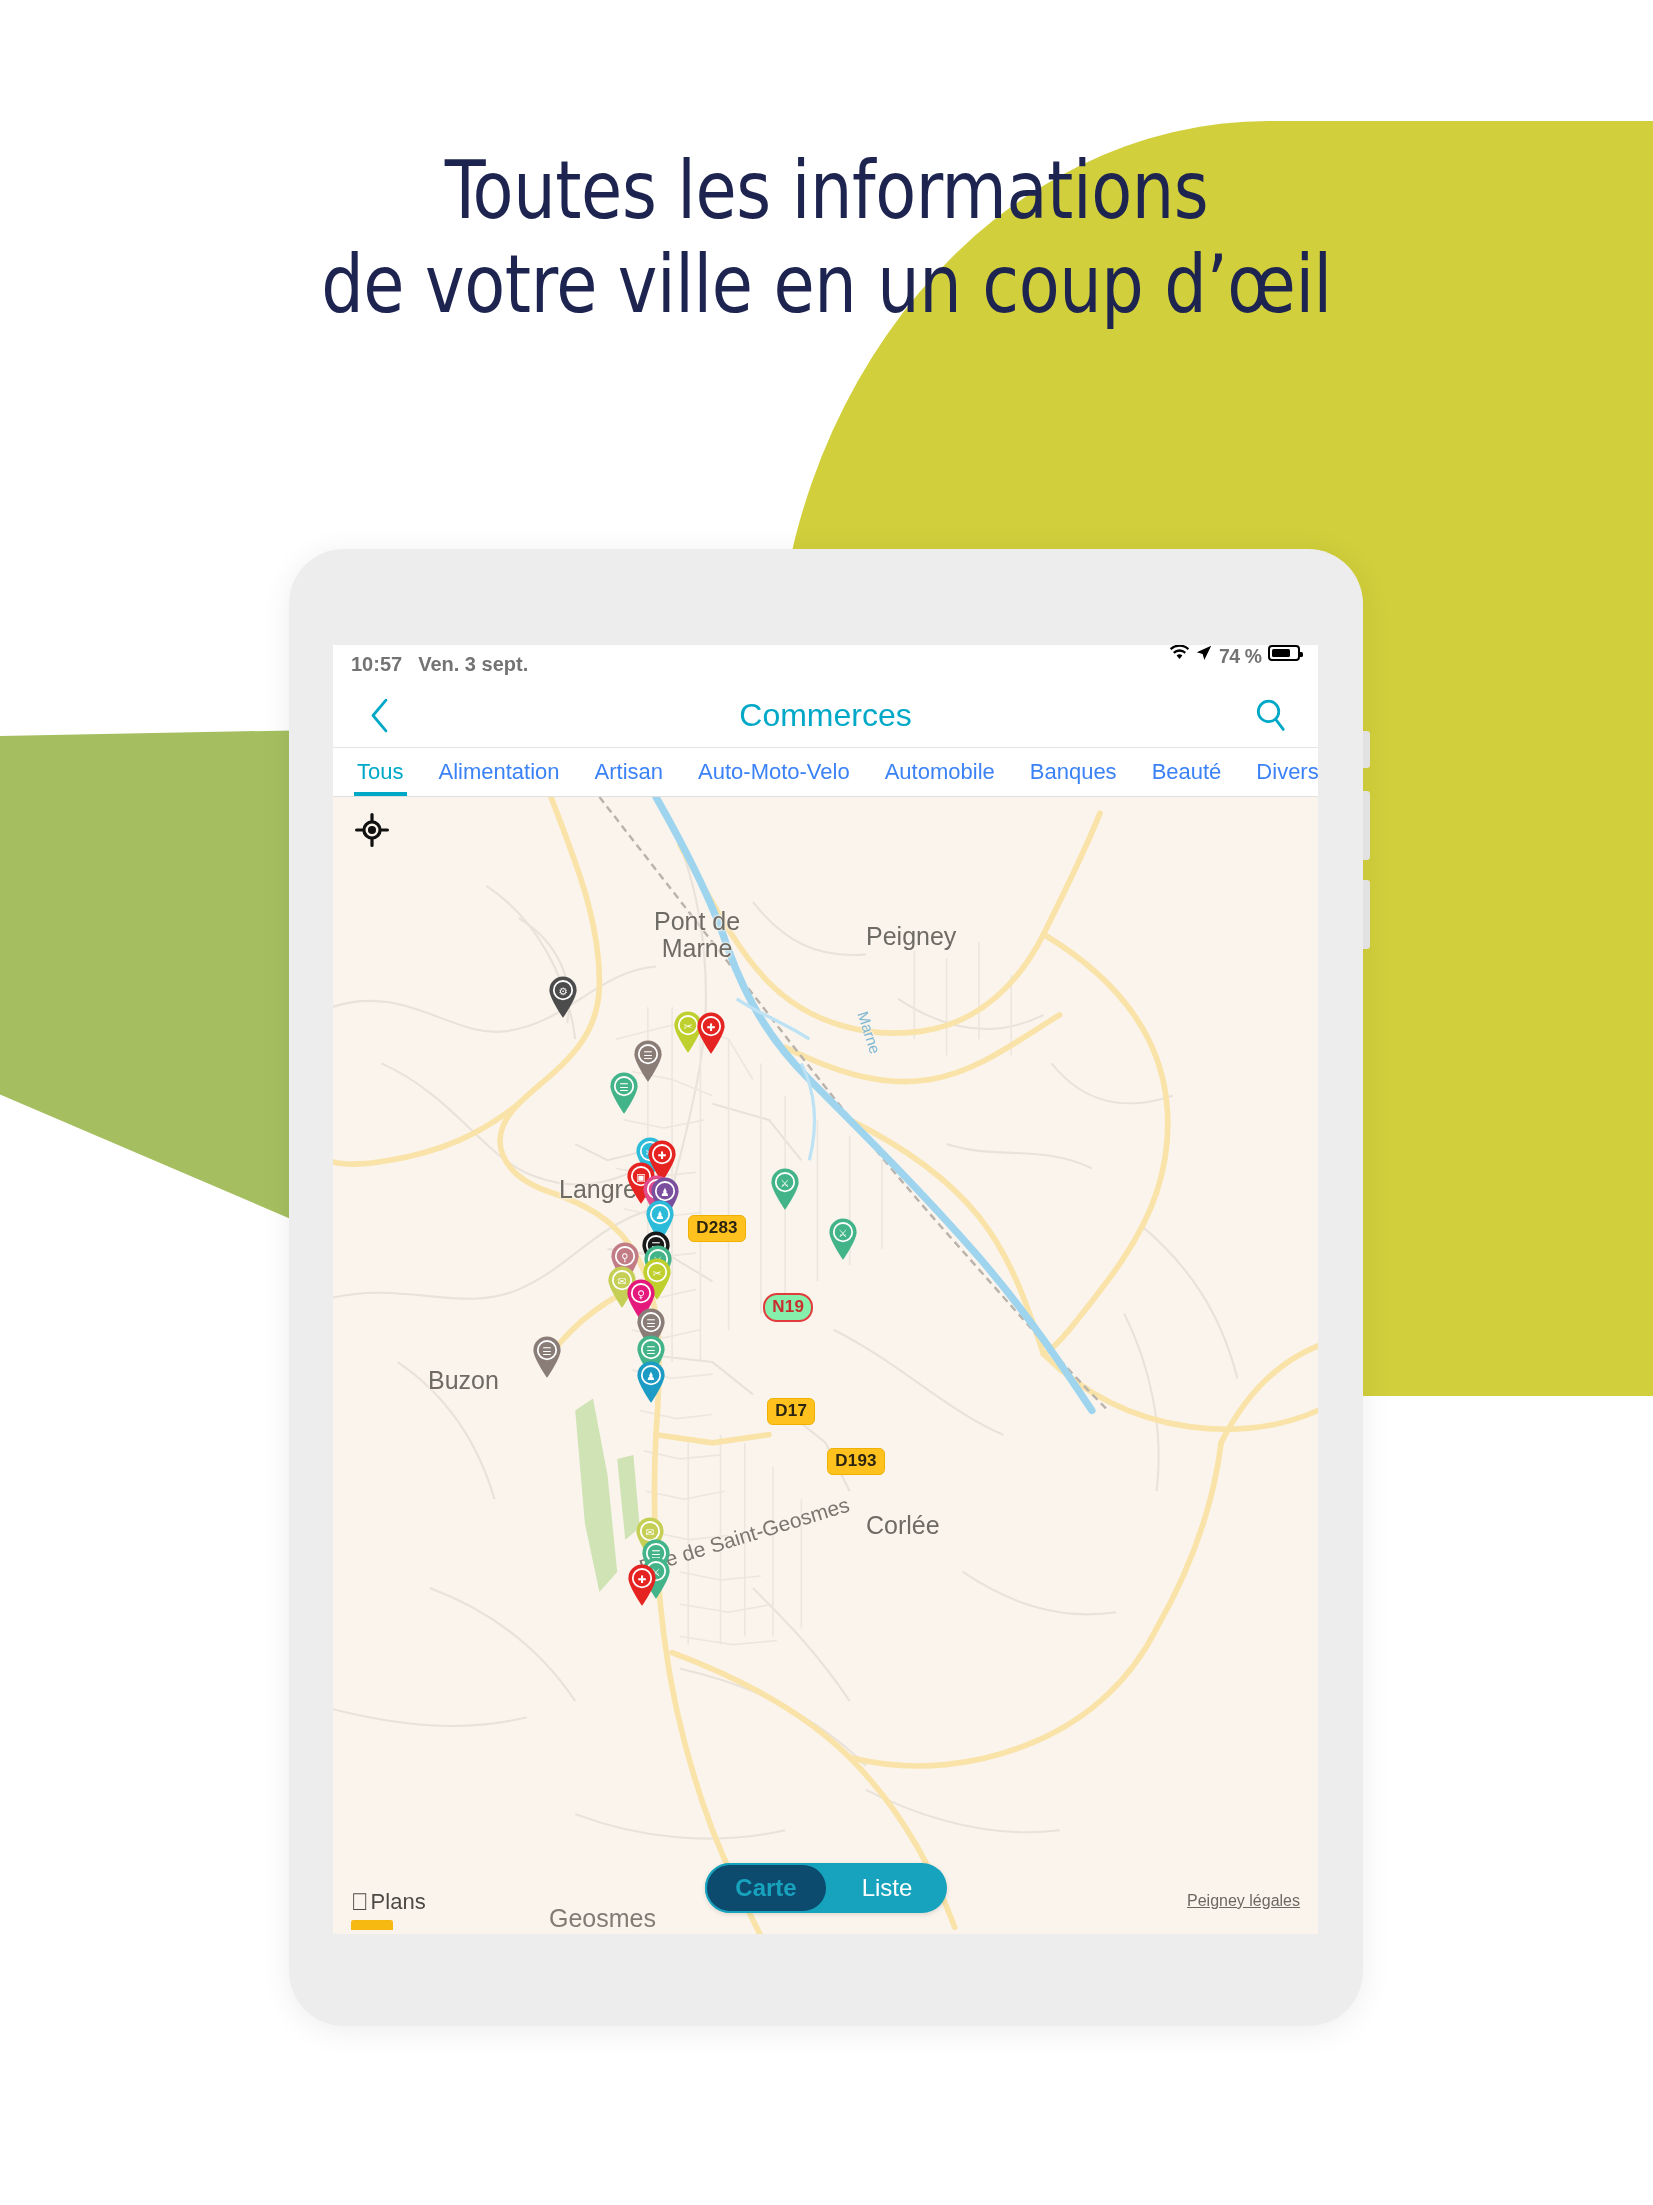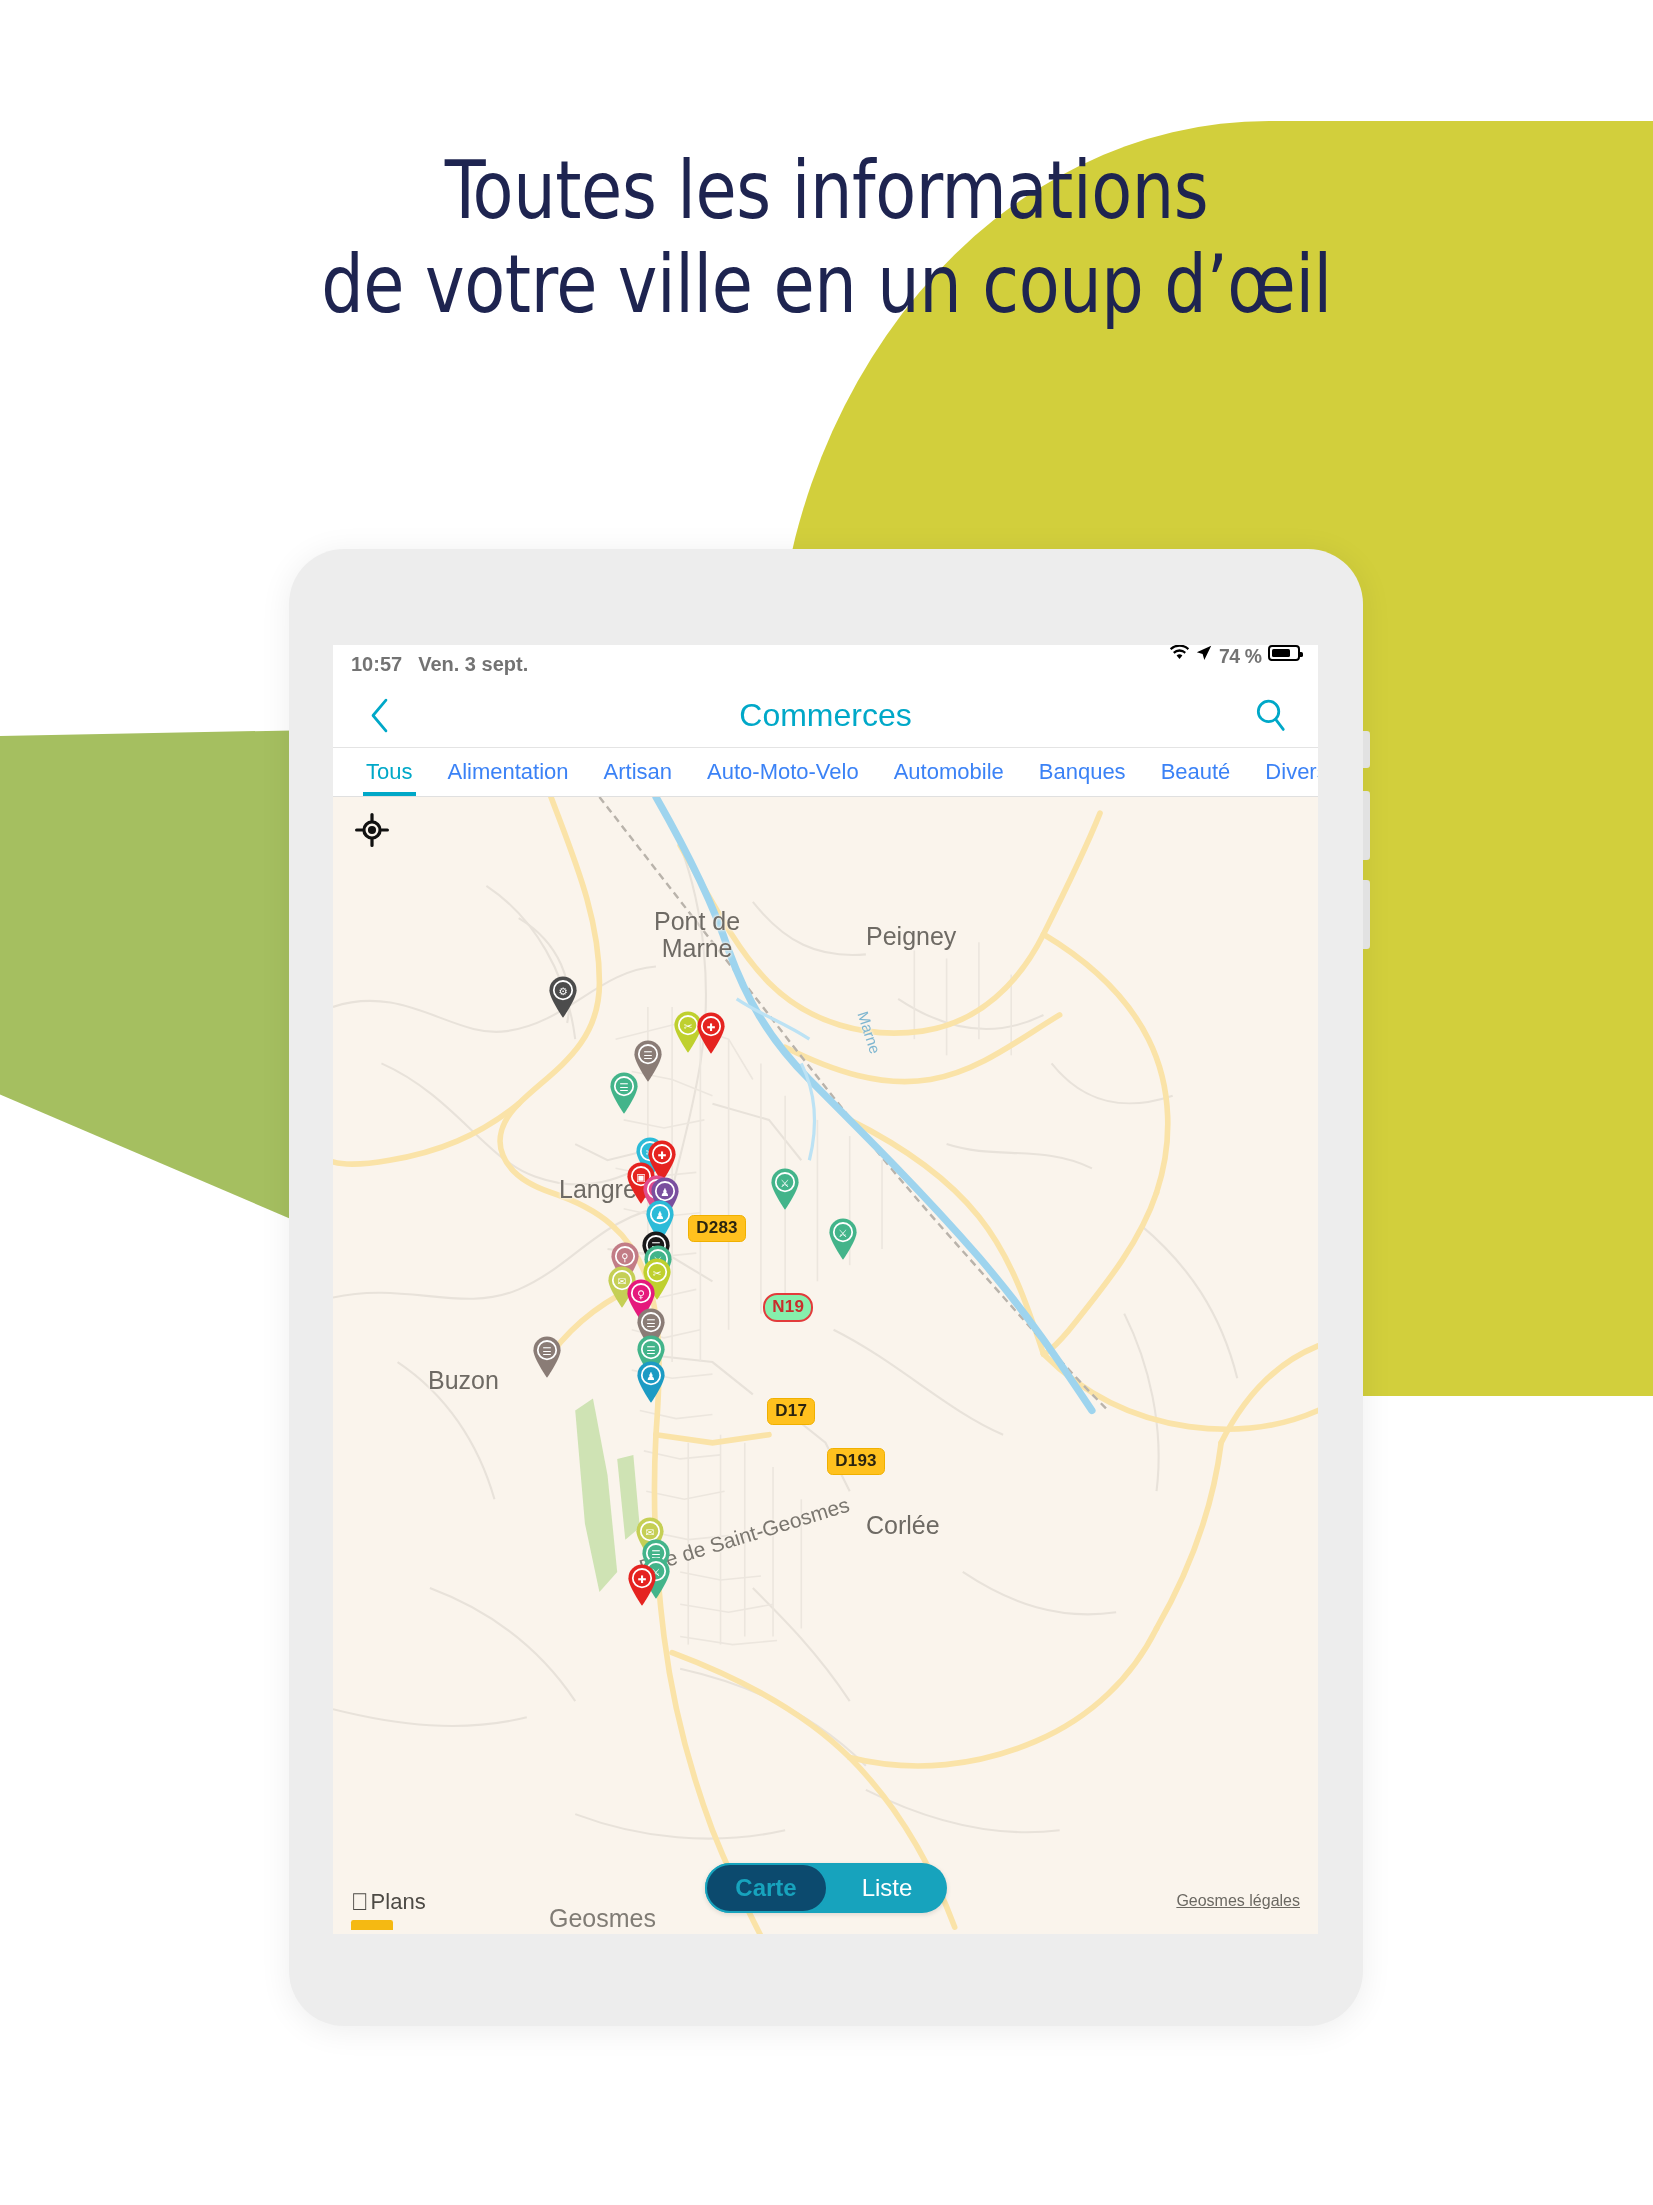--- a/index.html
+++ b/index.html
@@ -112,21 +112,21 @@
     width:100%;text-align:center;color:#00A8C8;font-size:32px;
   }
   .nav-search{
     position:absolute;right:27.4px;top:50%;transform:translateY(-50%);
     width:39px;height:39px;display:flex;align-items:center;justify-content:center;cursor:pointer;
   }
 
   
   .tabs{
     height:48px;background:#fff;display:flex;align-items:center;
-    padding-left:33px;
+    padding-left:24px;
     position:relative;
     overflow:hidden;
     border-bottom:0.8px solid #E0E0E0;
   }
   .tab{
     font-size:22px;color:#3b82f6;
     white-space:nowrap;
     margin-right:35px;
     cursor:pointer;
     position:relative;
@@ -593,19 +593,19 @@
           <span class="seg on">Carte</span>
           <span class="seg">Liste</span>
         </div>
 
         <div class="plans">
           <span class="apple"></span>
           <span>Plans</span>
         </div>
         <div class="plans-bar"></div>
 
-        <span class="mentions">Geosmes légales</span>
+        <span class="mentions">Peigney légales</span>
       </div>
 
     </div>
   </div>
 </div>
 
 
 </body></html>

